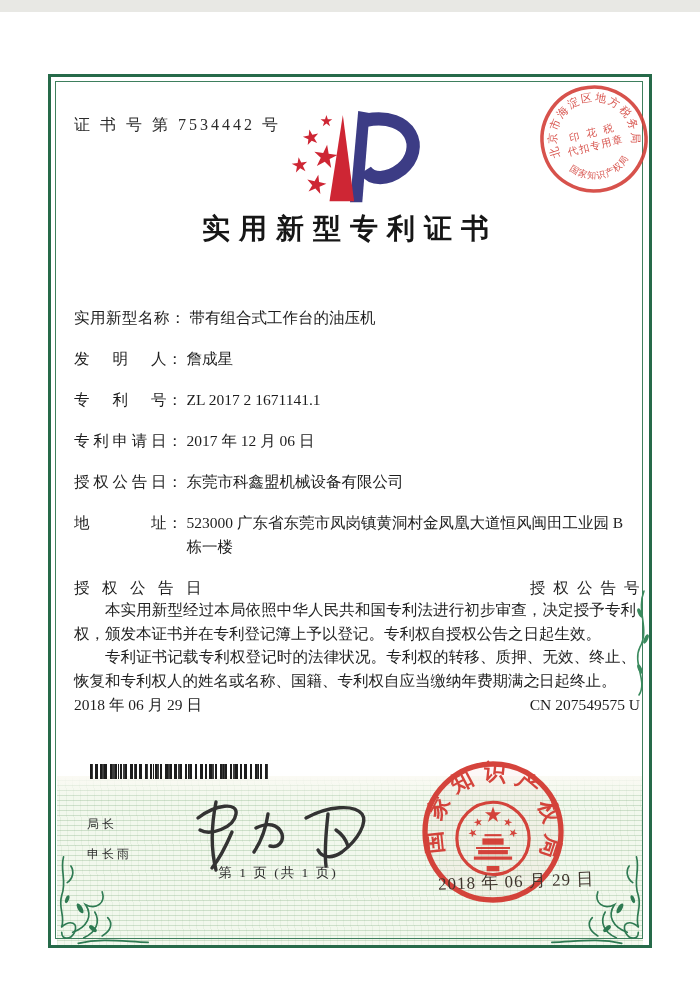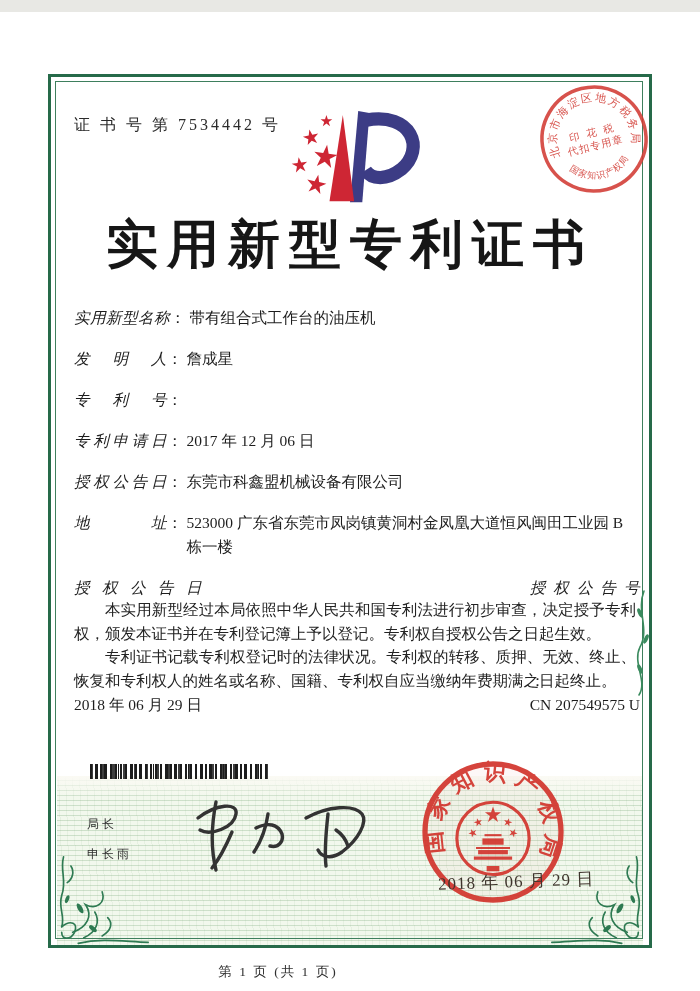--- a/index.html
+++ b/index.html
@@ -19,28 +19,28 @@
     background-image:
       linear-gradient(180deg, rgba(251,250,244,1) 0px, rgba(251,250,244,0) 22px),
       repeating-linear-gradient(0deg, rgba(120,168,120,.30) 0 1px, rgba(255,255,255,0) 1px 5px),
       repeating-linear-gradient(88deg, rgba(120,168,120,.10) 0 1px, rgba(255,255,255,0) 1px 7px);
   }
   
   .cert-no{position:absolute; left:74px; top:103px; font-size:16px; letter-spacing:3px;
     color:#2b2b2b; z-index:4;}
   .logo{position:absolute; left:268px; top:90px; width:164px; height:106px; z-index:4;}
   .title{position:absolute; left:0; top:198px; width:700px; text-align:center;
-    font-size:52px; font-weight:bold; letter-spacing:9px; color:#161616; z-index:4;}
+    font-size:28px; font-weight:bold; letter-spacing:9px; color:#161616; z-index:4;}
   .tax-stamp{position:absolute; left:531px; top:64px; width:126px; height:126px;
     transform:rotate(-14deg); opacity:.88; z-index:5;}
   
   .fields{position:absolute; left:74px; top:294px; width:566px; font-size:15.5px; z-index:4;}
   .frow{display:flex; line-height:24px; margin-bottom:17px; align-items:flex-start;}
   .flabel{flex:0 0 6em; display:inline-block; text-align:justify; text-align-last:justify;
-    white-space:nowrap; letter-spacing:.5px;font-style:italic;}
+    white-space:nowrap; letter-spacing:.5px;}
   .fcolon{flex:0 0 auto; padding-right:4px;}
   .fval{flex:0 1 auto; max-width:444px;}
   .grant{justify-content:space-between; margin-top:2px;}
   .grant .grp{display:flex;flex-direction:column;}
   
   .paras{position:absolute; left:74px; top:586px; width:562px; font-size:15.5px;
     line-height:23.5px; text-align:justify; color:#232323; z-index:4;}
   .paras p{margin:0; text-indent:2em;}
   
   .barcode{position:absolute; left:90px; top:752px; width:178px; height:15px; z-index:4;
@@ -51,21 +51,21 @@
   }
   
   .director{position:absolute; left:87px; top:804px; z-index:4;
     font-family:"Liberation Sans","DejaVu Sans",sans-serif; font-size:12px;
     letter-spacing:3px; color:#2d2d2d;}
   .director .line{margin-bottom:13px;}
   .signature{position:absolute; left:186px; top:776px; width:196px; height:92px; z-index:4;}
   .seal{position:absolute; left:408px; top:735px; width:170px; height:170px; opacity:.92; z-index:5;}
   .seal-date{position:absolute; left:438px; top:858px; font-size:17px; color:#3e342c;
     letter-spacing:1px; transform:rotate(-2deg); z-index:6;}
-  .footer{position:absolute; left:0; top:951px; width:556px; text-align:center;
+  .footer{position:absolute; left:0; top:852px; width:556px; text-align:center;
     font-size:13.5px; letter-spacing:2px; color:#2f2f2f; z-index:4;}
   .orn{position:absolute; z-index:3;}
   .orn-left{left:57px; top:843px; width:94px; height:92px;}
   .orn-right{right:57px; top:843px; width:94px; height:92px; transform:scaleX(-1);}
   .vine-right{right:42px; top:575px; width:28px; height:110px;}
   svg text{font-family:"Liberation Serif","DejaVu Serif",serif;}
 </style>
 </head>
 <body>
 
@@ -119,20 +119,21 @@
         <span class="fval">带有组合式工作台的油压机</span>
     </div>
     <div class="frow">
       <span class="flabel">发明人</span>
         <span class="fcolon">：</span>
         <span class="fval">詹成星</span>
     </div>
     <div class="frow">
       <span class="flabel">专利号</span>
         <span class="fcolon">：</span>
+        <span class="fval">ZL 2017 2 1671141.1</span>
     </div>
     <div class="frow">
       <span class="flabel">专利申请日</span>
         <span class="fcolon">：</span>
         <span class="fval">2017 年 12 月 06 日</span>
     </div>
     <div class="frow">
       <span class="flabel">授权公告日</span>
         <span class="fcolon">：</span>
         <span class="fval">东莞市科鑫盟机械设备有限公司</span>

